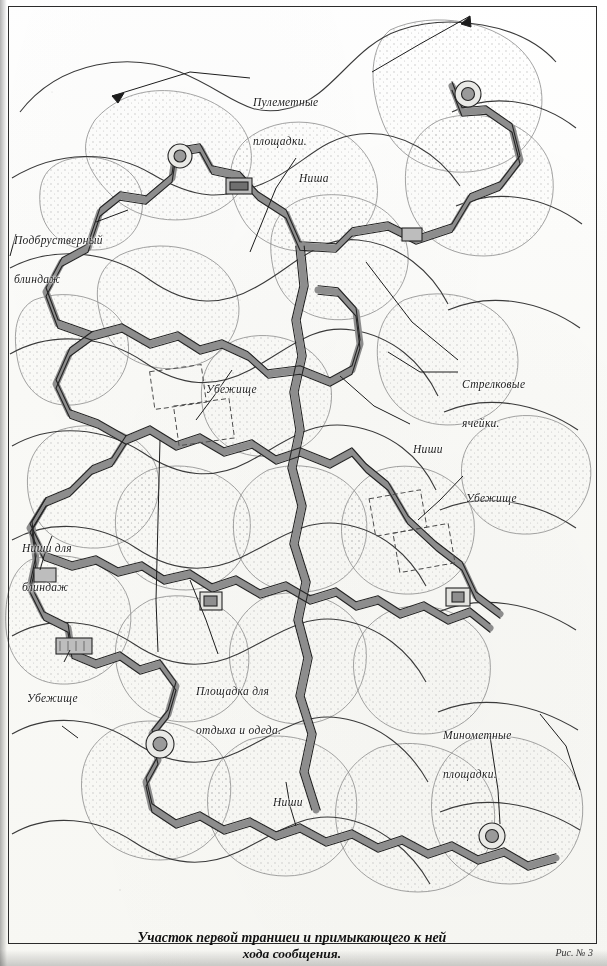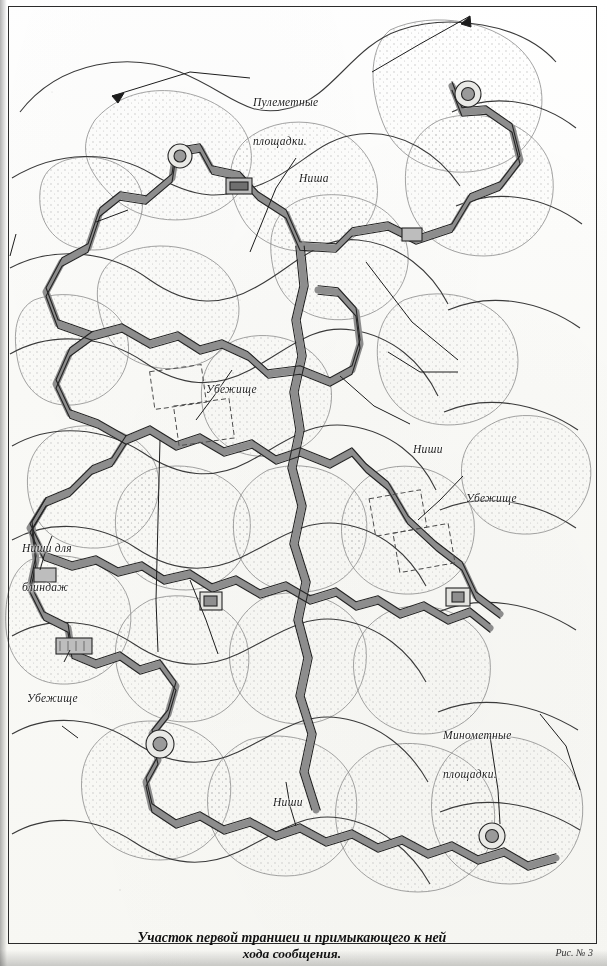--- a/index.html
+++ b/index.html
@@ -290,35 +290,47 @@
   <div id="frame"></div>
 
   <div id="label-layer">
     <div class="label" style="left:253px; top:70px;">
       <span class="ln">Пулеметные</span>
       <span class="ln">площадки.</span>
     </div>
     <div class="label" style="left:299px; top:146px;">
       <span class="ln">Ниша</span>
     </div>
+    <div class="label" style="left:14px; top:208px;">
+      <span class="ln">Подбрустверный</span>
+      <span class="ln">блиндаж</span>
+    </div>
     <div class="label" style="left:206px; top:357px;">
       <span class="ln">Убежище</span>
+    </div>
+    <div class="label" style="left:462px; top:352px;">
+      <span class="ln">Стрелковые</span>
+      <span class="ln">ячейки.</span>
     </div>
     <div class="label" style="left:413px; top:417px;">
       <span class="ln">Ниши</span>
     </div>
     <div class="label" style="left:466px; top:466px;">
       <span class="ln">Убежище</span>
     </div>
     <div class="label" style="left:22px; top:516px;">
       <span class="ln">Ниши для</span>
       <span class="ln">блиндаж</span>
     </div>
     <div class="label" style="left:27px; top:666px;">
       <span class="ln">Убежище</span>
+    </div>
+    <div class="label" style="left:196px; top:659px;">
+      <span class="ln">Площадка для</span>
+      <span class="ln">отдыха и одеда.</span>
     </div>
     <div class="label" style="left:443px; top:703px;">
       <span class="ln">Минометные</span>
       <span class="ln">площадки.</span>
     </div>
     <div class="label" style="left:273px; top:770px;">
       <span class="ln">Ниши</span>
     </div>
   </div>
 

